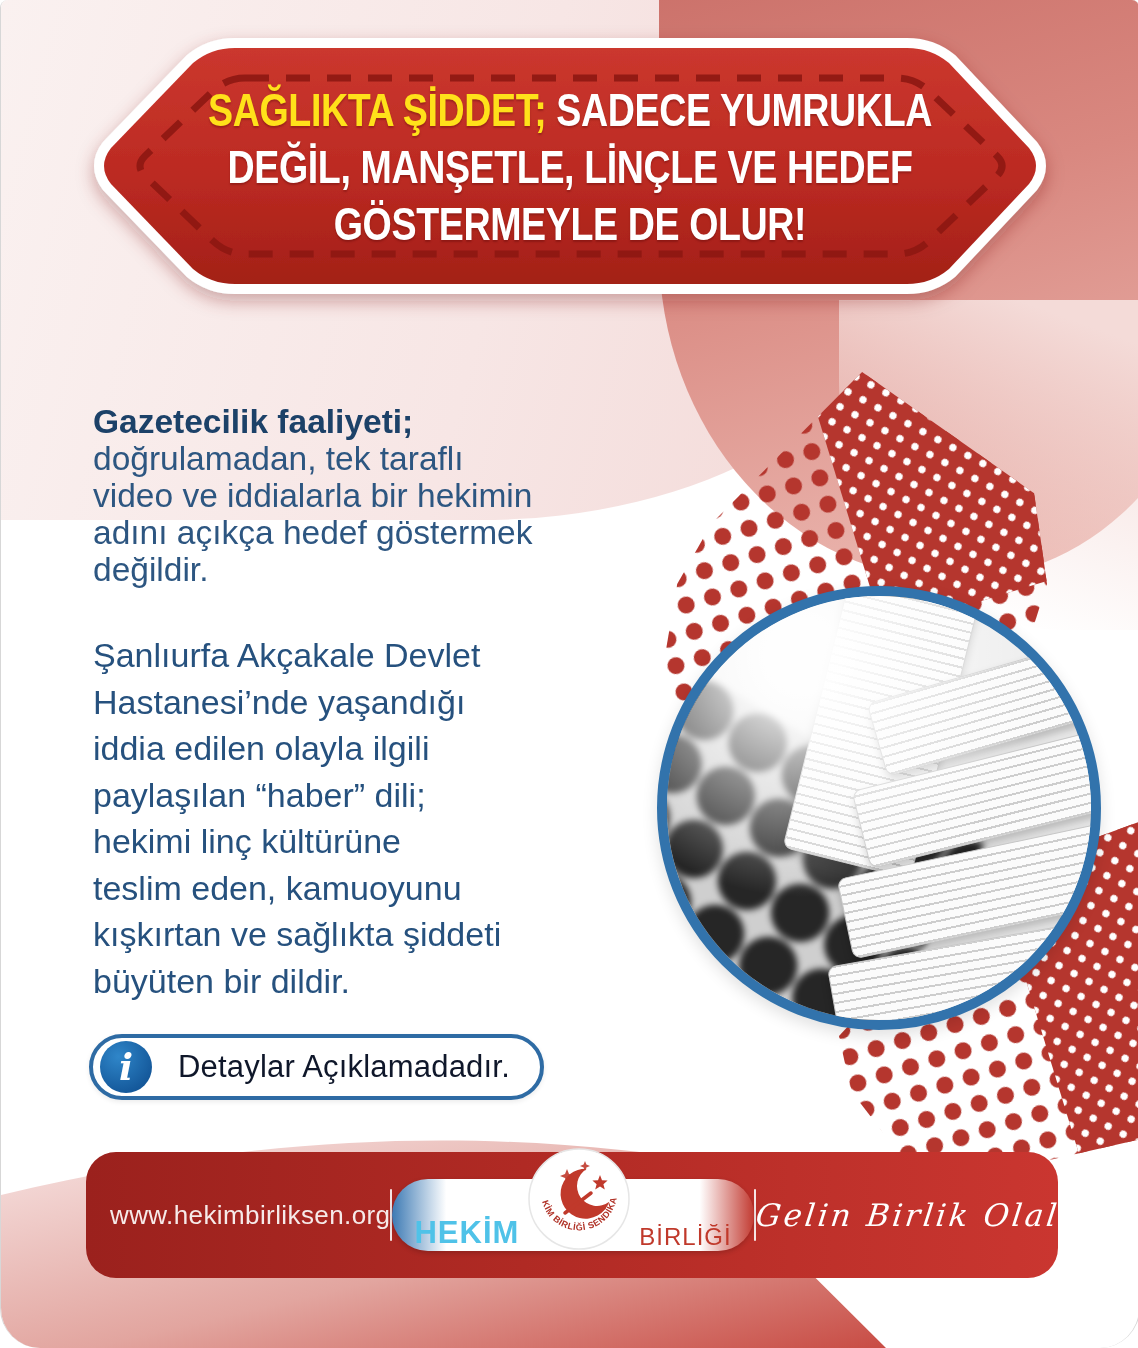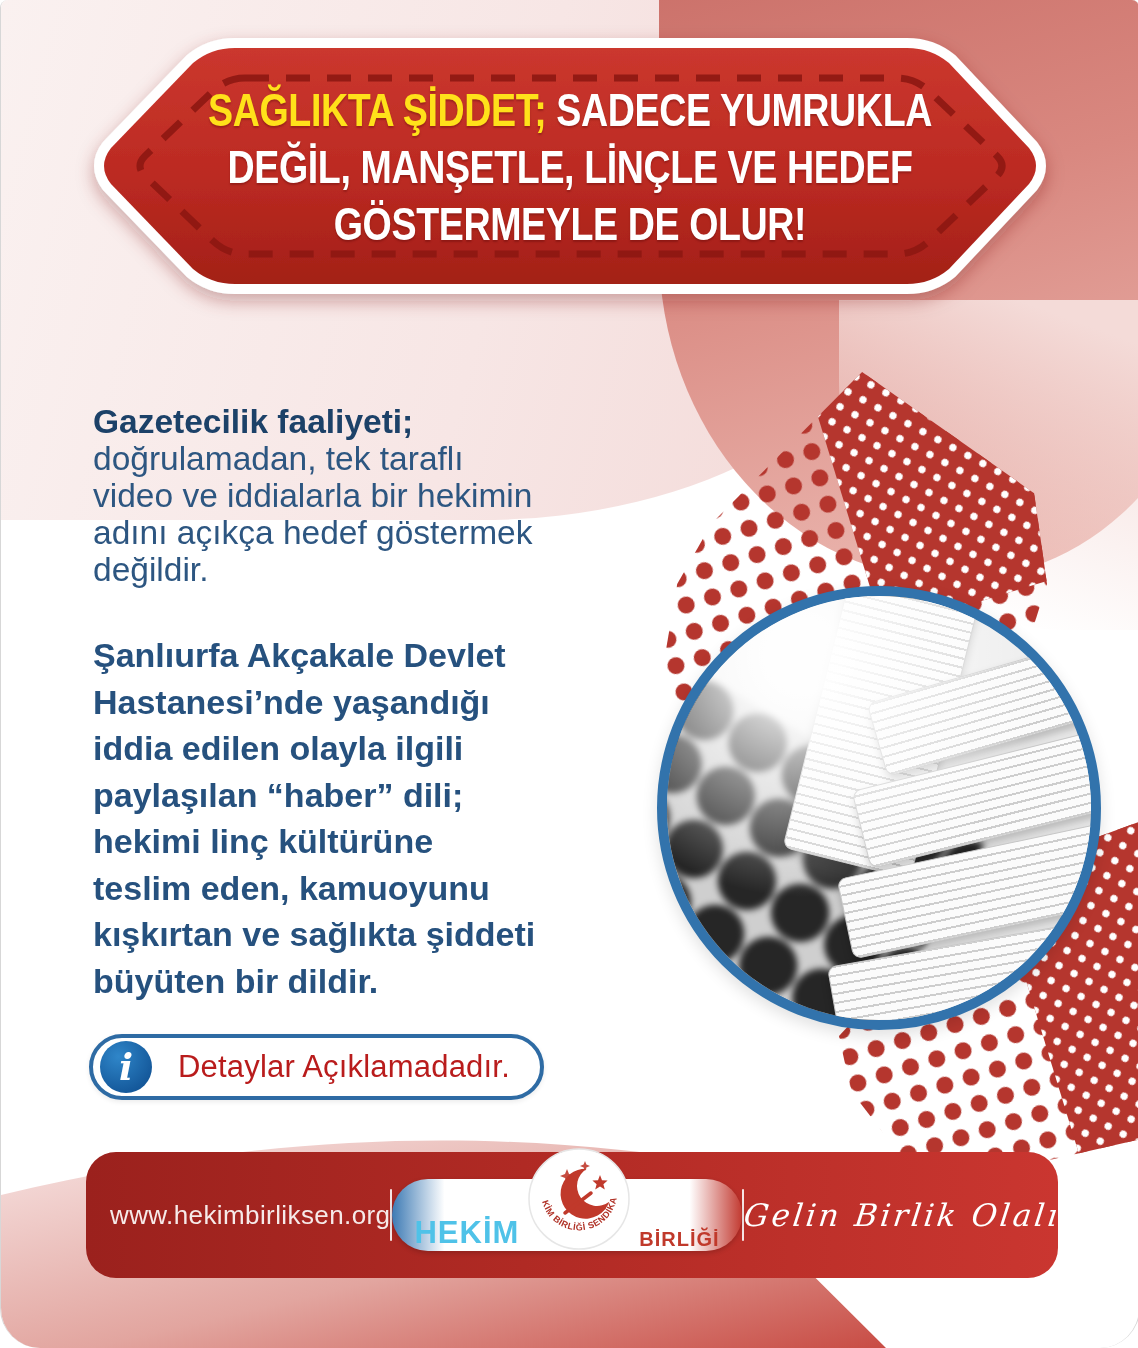--- a/index.html
+++ b/index.html
@@ -54,21 +54,21 @@
     transform:translate(-50%,-50%) scaleX(0.8);
     text-align:center;font-weight:bold;font-size:47px;line-height:57px;
     letter-spacing:-0.5px;color:#ffffff;
     text-shadow:0 2px 2px rgba(90,10,8,.35);
   }
   .badge-text .hl{color:#ffe11a;}
   
   .para{position:absolute;left:92px;white-space:pre-line;}
   .para1{top:366px;width:560px;font-size:33.5px;line-height:37px;color:#2d5681;}
   .para1 .lead{font-weight:bold;color:#1c4168;}
-  .para2{top:632px;width:580px;font-size:34px;line-height:46.5px;font-weight:bold;color:#26517e;}
+  .para2{top:632px;width:580px;font-size:34px;line-height:46.5px;font-weight:normal;color:#26517e;}
   
   .photo{
     position:absolute;left:656px;top:586px;width:424px;height:424px;border-radius:50%;
     border:10px solid #3273ac;background:#ededed;overflow:hidden;
     box-shadow:0 6px 16px rgba(0,0,0,.12);
   }
   .kb{
     position:absolute;left:-90px;bottom:-70px;width:340px;height:360px;
     background-color:#cfcfcf;
     background-image:radial-gradient(closest-side,#262626 88%,rgba(38,38,38,0) 100%);
@@ -91,39 +91,39 @@
     border:4px solid #2e6ba4;border-radius:40px;background:#ffffff;
     display:flex;align-items:center;padding:0 30px 0 7px;box-sizing:border-box;
     box-shadow:0 2px 5px rgba(0,0,0,.08);cursor:pointer;
   }
   .info-icon{
     width:52px;height:52px;border-radius:50%;flex:none;
     background:radial-gradient(circle at 35% 30%,#2f86c9,#14589a 75%);
     color:#ffffff;font-family:"DejaVu Serif",serif;font-style:italic;font-weight:bold;
     font-size:37px;display:flex;align-items:center;justify-content:center;line-height:1;
   }
-  .info-label{margin-left:26px;font-size:31px;color:#b91c1c;letter-spacing:.2px;}
+  .info-label{margin-left:26px;font-size:31px;color:#0f172a;letter-spacing:.2px;}
   
   .wave{position:absolute;left:0;top:1100px;width:1138px;height:248px;}
   .footer-bar{
     position:absolute;left:85px;top:1152px;width:972px;height:126px;border-radius:30px;
     background:linear-gradient(90deg,#9b211d 0%,#b02a24 45%,#ca3630 100%);
     display:flex;align-items:center;justify-content:space-evenly;padding:0 24px;
     box-sizing:border-box;
   }
   .site-url{color:#f6eae9;font-size:26px;letter-spacing:.4px;}
   .v-divider{width:2px;height:52px;background:rgba(255,255,255,.88);border-radius:2px;flex:none;}
   .logo-pill{
     position:relative;height:72px;border-radius:40px;flex:none;
     background:linear-gradient(90deg,#3d7ab4 0%,#ffffff 15%,#ffffff 85%,#c23a31 100%);
     display:flex;align-items:flex-end;padding:0 22px;
     box-shadow:0 2px 5px rgba(0,0,0,.18);
   }
   .logo-hekim{color:#4fc2e8;font-weight:bold;font-size:31px;letter-spacing:1px;}
-  .logo-birligi{color:#c0392b;font-weight:bold;font-size:20px;letter-spacing:1px;}
+  .logo-birligi{color:#c0392b;font-weight:normal;font-size:24px;letter-spacing:1px;}
   .emblem{width:104px;height:104px;margin:0 8px;flex:none;}
   .slogan{
     color:#ffffff;font-family:"DejaVu Serif",serif;font-style:italic;
     font-size:31px;letter-spacing:3px;transform:skewX(-7deg);white-space:nowrap;
   }
 </style>
 </head>
 <body>
 
 <div class="canvas">

